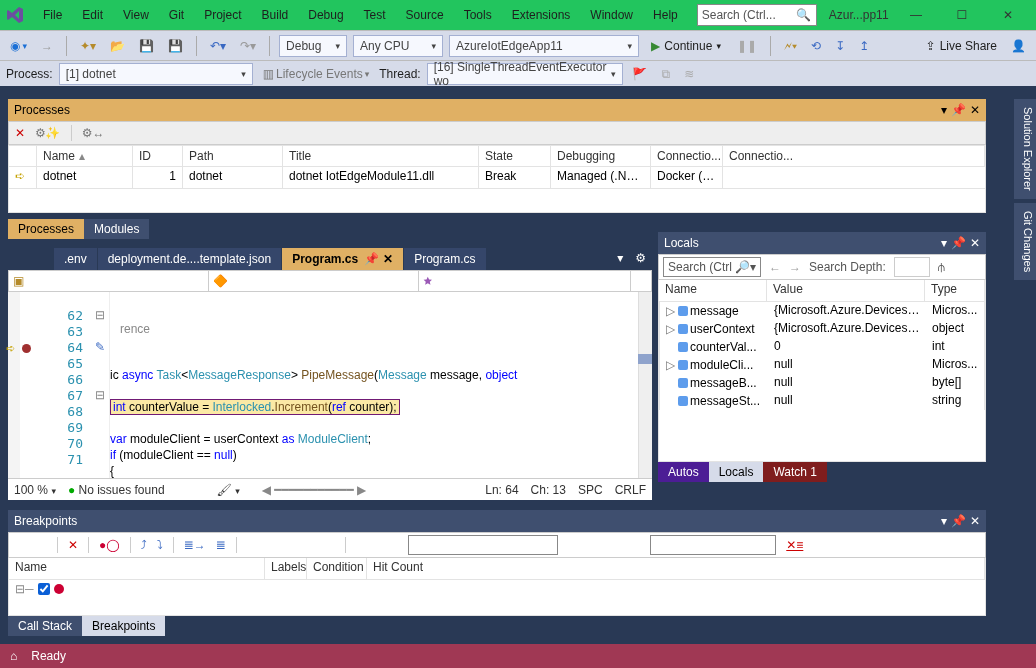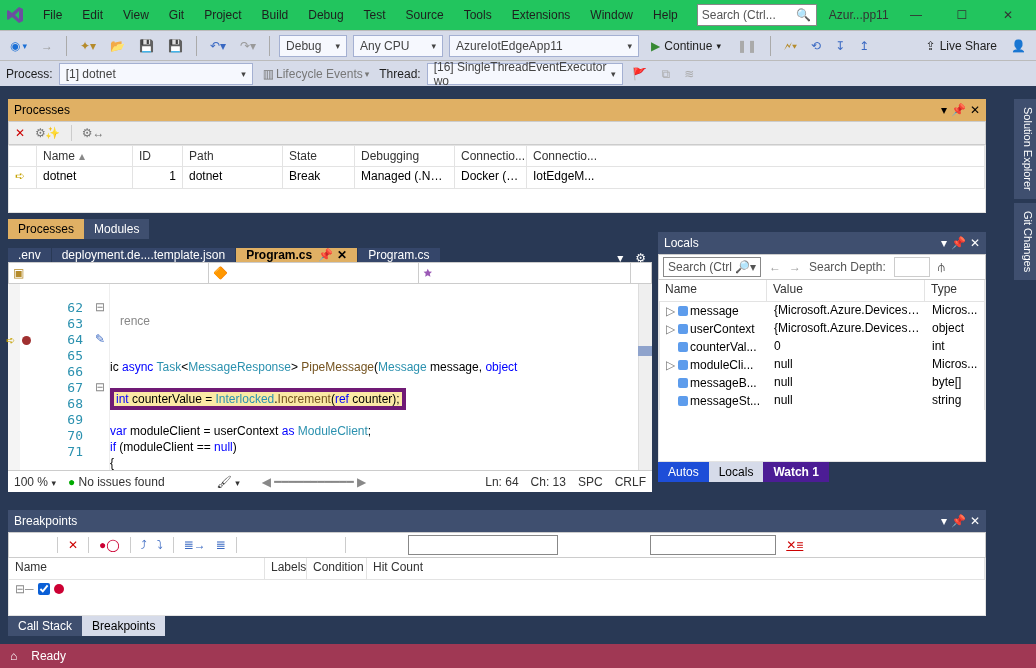--- a/index.html
+++ b/index.html
@@ -46,34 +46,34 @@
 .processes-tabs { display:flex; margin-top:6px; }
 .bottom-tab { padding: 3px 10px; background: #d6dbe9; color:#000; }
 .bottom-tab.active { background: #e0b064; color:#000; }
 
 
 .side-tabs { position:absolute; right:0; top:99px; width:22px; display:flex; flex-direction:column; gap:4px; }
 .side-tab { writing-mode: vertical-rl; background: #3f4f6f; color:#fff; padding: 8px 2px; font-size:11px;}
 
 
 .editor-area { position:absolute; top: 248px; left:8px; width: 644px; height: 256px; }
-.file-tabs { height: 14px; display:flex; background: #293955; }
+.file-tabs { height: 22px; display:flex; background: #293955; margin-left: 46px; }
 .file-tab { padding: 3px 10px; color:#fff; background:#35466a; margin-right:1px; display:flex; align-items:center; gap:4px; }
 .file-tab.active { background:#e0b064; color:#000; font-weight:bold;}
 .nav-bar { height: 22px; background:#fff; border:1px solid #ccc; display:flex; }
 .nav-drop { flex:1; display:flex; align-items:center; padding:0 4px; border-right:1px solid #ccc; overflow:hidden; white-space:nowrap;}
 .code-area { height: 186px; background:#fff; display:flex; position:relative;}
 .gutter { width: 90px; border-right: 1px solid #eee; }
 .line-no { height: 16px; text-align:right; padding-right: 26px; color:#2b91af; font-family: Consolas, monospace; font-size:13px; position:relative;}
 .code-lines { flex:1; font-family: Consolas, monospace; font-size:13px; padding-top:0; overflow:hidden; white-space:pre; }
 .code-line { height: 16px; color:#000; }
 .kw { color:#0000ff; }
 .type { color:#2b91af; }
 .method { color: #74531f; }
-.highlight-line { background:#fbe9a5; border:4px solid #701a75; padding:0 2px;}
+.highlight-line { background:#fbe9a5; border:1px solid #701a75; padding:0 2px;}
 .breakpoint-dot { position:absolute; left:2px; width:9px; height:9px; background:#a03030; border-radius:50%; top:4px;}
 .arrow-indicator { position:absolute; left:-2px; top:2px; color:#c5a100; font-size:11px;}
 .status-bar-editor { height:22px; background:#fff; border-top:1px solid #ccc; display:flex; align-items:center; padding:0 6px; gap:12px; color:#333;}
 .issues-ok { color:#0a0; }
 
 
 .locals-panel { position:absolute; top:232px; left:658px; width:328px; height:256px;}
 .locals-toolbar { height:26px; background:#fff; border:1px solid #ccc; display:flex; align-items:center; padding:0 4px; gap:8px;}
 .locals-search { border:1px solid #888; height:20px; width:98px; display:flex; align-items:center; padding:0 4px; color:#555;}
 .locals-grid-header { display:flex; height:22px; background:#fff; border:1px solid #e3e3e3; border-top:none;}
@@ -217,34 +217,35 @@
       <span style="color:#777;">⚙↔</span>
     </div>
     <div class="grid-header">
       <div style="width:28px;"></div>
       <div style="width:96px;">
           <span>Name</span> 
           <span style="color:#888;">▴</span>
         </div>
       <div style="width:50px;">ID</div>
       <div style="width:100px;">Path</div>
+      <div style="width:196px;">Title</div>
       <div style="width:72px;">State</div>
       <div style="width:100px;">Debugging</div>
       <div style="width:72px;">Connectio...</div>
       <div style="flex:1;">Connectio...</div>
     </div>
     <div class="grid-row">
       <div style="width:28px;color:#c5a100;">➪</div>
       <div style="width:96px;">dotnet</div>
       <div style="width:50px;text-align:right;">1</div>
       <div style="width:100px;">dotnet</div>
+      <div style="width:196px;">dotnet IotEdgeModule11.dll</div>
       <div style="width:72px;">Break</div>
       <div style="width:100px;">Managed (.NE...</div>
       <div style="width:72px;">Docker (Li...</div>
-      <div style="flex:1;">IotEdgeM...</div>
     </div>
     <div style="height:24px;border:1px solid #e3e3e3;border-top:none;"></div>
   </div>
   <div class="processes-tabs">
     <div class="bottom-tab active">Processes</div>
     <div class="bottom-tab" style="background:#3f4f6f;color:#fff;">Modules</div>
   </div>
 </div>
 
 <div class="side-tabs">
@@ -360,23 +361,23 @@
         <div style="width:158px;">null</div>
         <div style="flex:1;">byte[]</div>
       </div>
       <div class="locals-row">
         <div class="name-cell" style="width:108px;"><span class="expand"></span><span class="var-icon"></span> messageSt...</div>
         <div style="width:158px;">null</div>
         <div style="flex:1;">string</div>
       </div>
     </div>
   <div class="locals-tabs">
-    <div class="bottom-tab" style="background:#1d4ed8;color:#fff;">Autos</div>
+    <div class="bottom-tab" style="background:#4c1d95;color:#fff;">Autos</div>
     <div class="bottom-tab" style="background:#d6dbe9;color:#000;">Locals</div>
-    <div class="bottom-tab" style="background:#4c1d95;color:#fff;font-weight:bold;">Watch 1</div>
+    <div class="bottom-tab" style="background:#7f1d1d;color:#fff;">Watch 1</div>
   </div>
 </div>
 
 <div class="breakpoints-panel">
   <div class="panel-title blue">
     <span>Breakpoints</span>
     <div class="panel-tools">
         <span>▾</span>
         <span>📌</span>
         <span>✕</span>

